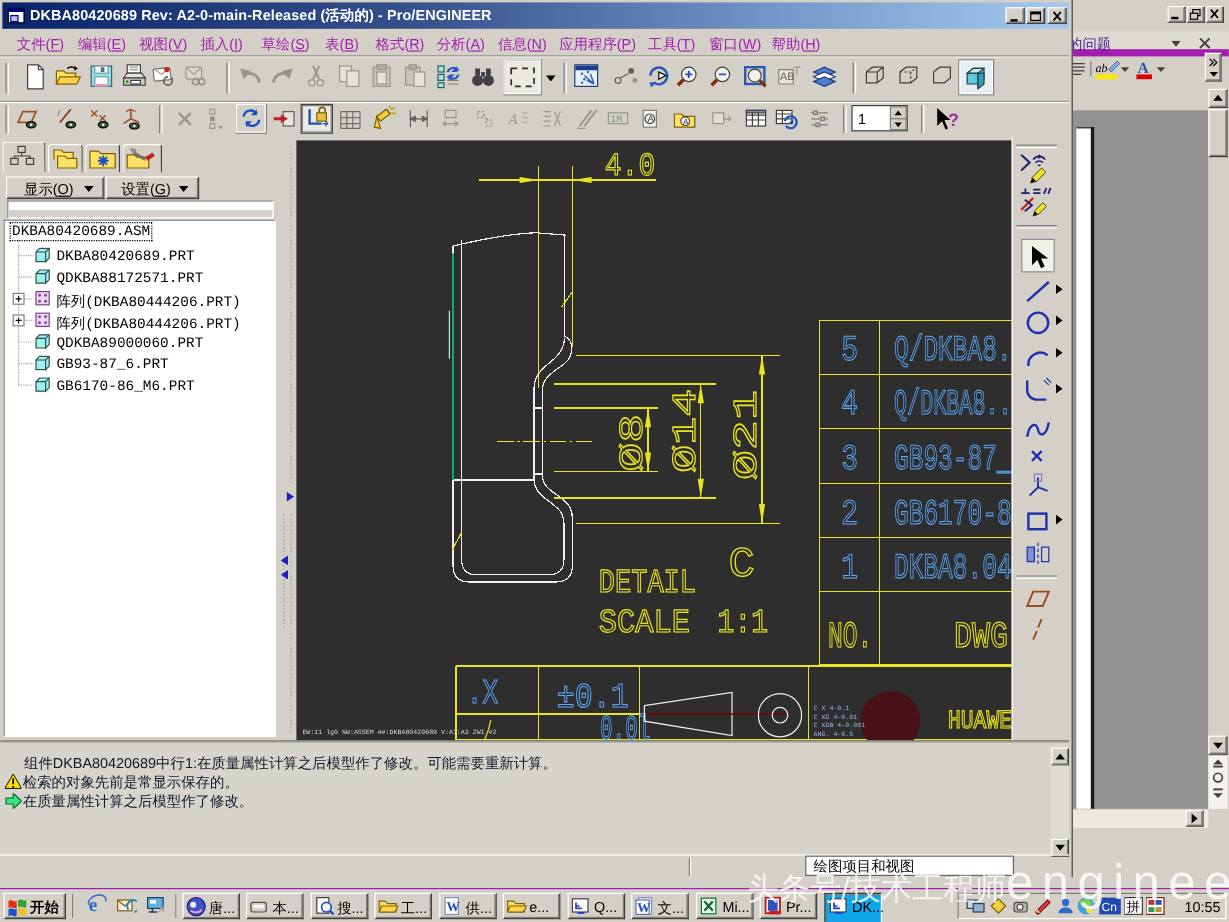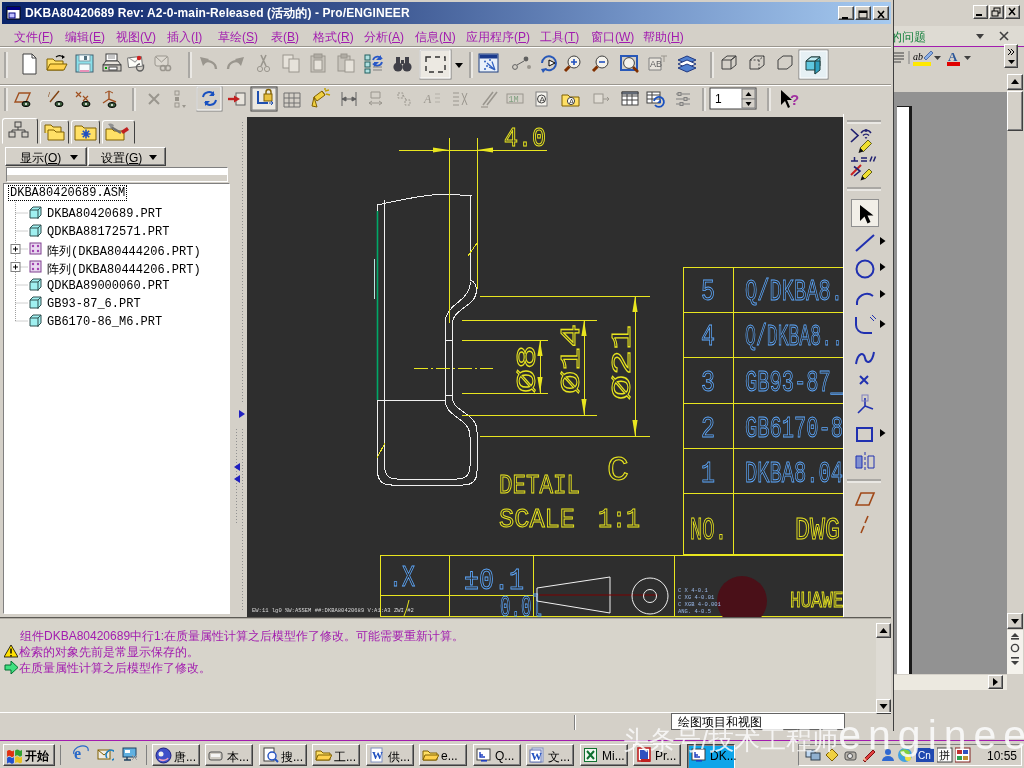--- a/index.html
+++ b/index.html
@@ -12,21 +12,21 @@
  <div class="abs btn" style="left:85px;top:5px;width:15px;height:14px"><svg width="13" height="12">
         <rect x="2" y="8" width="6" height="2" fill="#000"></rect>
       </svg></div>
  <div class="abs btn" style="left:101px;top:5px;width:15px;height:14px"><svg width="13" height="12">
         <rect x="4" y="2" width="6" height="5" fill="none" stroke="#000"></rect>
         <rect x="2" y="5" width="6" height="5" fill="#d4d0c8" stroke="#000"></rect>
       </svg></div>
  <div class="abs btn" style="left:117px;top:5px;width:15px;height:14px"><svg width="13" height="12">
         <path d="M3 2 L9 9 M9 2 L3 9" stroke="#000" stroke-width="1.5"></path>
       </svg></div>
- <div class="abs" style="left:0;top:26px;width:136px;height:21px;background:#dedbd3;border-bottom:1px solid #a21caf;color:#15803d">
+ <div class="abs" style="left:0;top:26px;width:136px;height:21px;background:#dedbd3;border-bottom:6px solid #a21caf;color:#4c1d95">
   <span class="abs" style="left:2px;top:3px">的问题</span>
   <svg class="abs" style="left:88px;top:8px" width="9" height="7">
         <path d="M0 0 h8 l-4 5 z" fill="#404040"></path>
       </svg>
   <svg class="abs" style="left:110px;top:4px" width="12" height="12">
         <path d="M2 2 L10 10 M10 2 L2 10" stroke="#404040" stroke-width="1.6"></path>
       </svg>
  </div>
  <div class="abs" style="left:0;top:47px;width:136px;height:21px">
   <svg width="136" height="21">
@@ -775,21 +775,21 @@
           <path d="M36 176 l5.5 4 -5.5 4 z"></path>
           <path d="M36 206 l5.5 4 -5.5 4 z"></path>
           <path d="M36 315 l5.5 4 -5.5 4 z"></path>
         </g>
 
   <path d="M12 391 l5 -12 h13 l-5 12 z" fill="none" stroke="#a04818" stroke-width="1.6"></path>
   <path d="M17 419 l3 -7 m1 -3 l3 -7" stroke="#a04818" stroke-width="1.6" fill="none"></path>
  </svg>
  </div>
 
- <div class="abs" id="msg" style="left:0;top:617px;width:894px;height:95px;background:#d7d4cb;border-top:2px groove #b0aca4;font-size:12px;color:#a21caf">
+ <div class="abs" id="msg" style="left:0;top:617px;width:894px;height:95px;background:#d7d4cb;border-top:2px groove #b0aca4;font-size:12px;color:#0f172a">
   <div class="abs" style="left:20px;top:9px">组件DKBA80420689中行1:在质量属性计算之后模型作了修改。可能需要重新计算。</div>
   <svg class="abs" style="left:4px;top:26px" width="14" height="13">
         <path d="M7 0 L14 12 H0 Z" fill="#ffe000" stroke="#000" stroke-width="0.8"></path>
         <path d="M7 3.5 v5 M7 10 v1.5" stroke="#000" stroke-width="1.4"></path>
       </svg>
   <div class="abs" style="left:19px;top:25px">检索的对象先前是常显示保存的。</div>
   <svg class="abs" style="left:4px;top:42px" width="14" height="13">
         <path d="M1 4 h6 v-4 l7 6.5 -7 6.5 v-4 h-6 z" fill="#40e080" stroke="#007030"></path>
       </svg>
   <div class="abs" style="left:19px;top:41px">在质量属性计算之后模型作了修改。</div>

